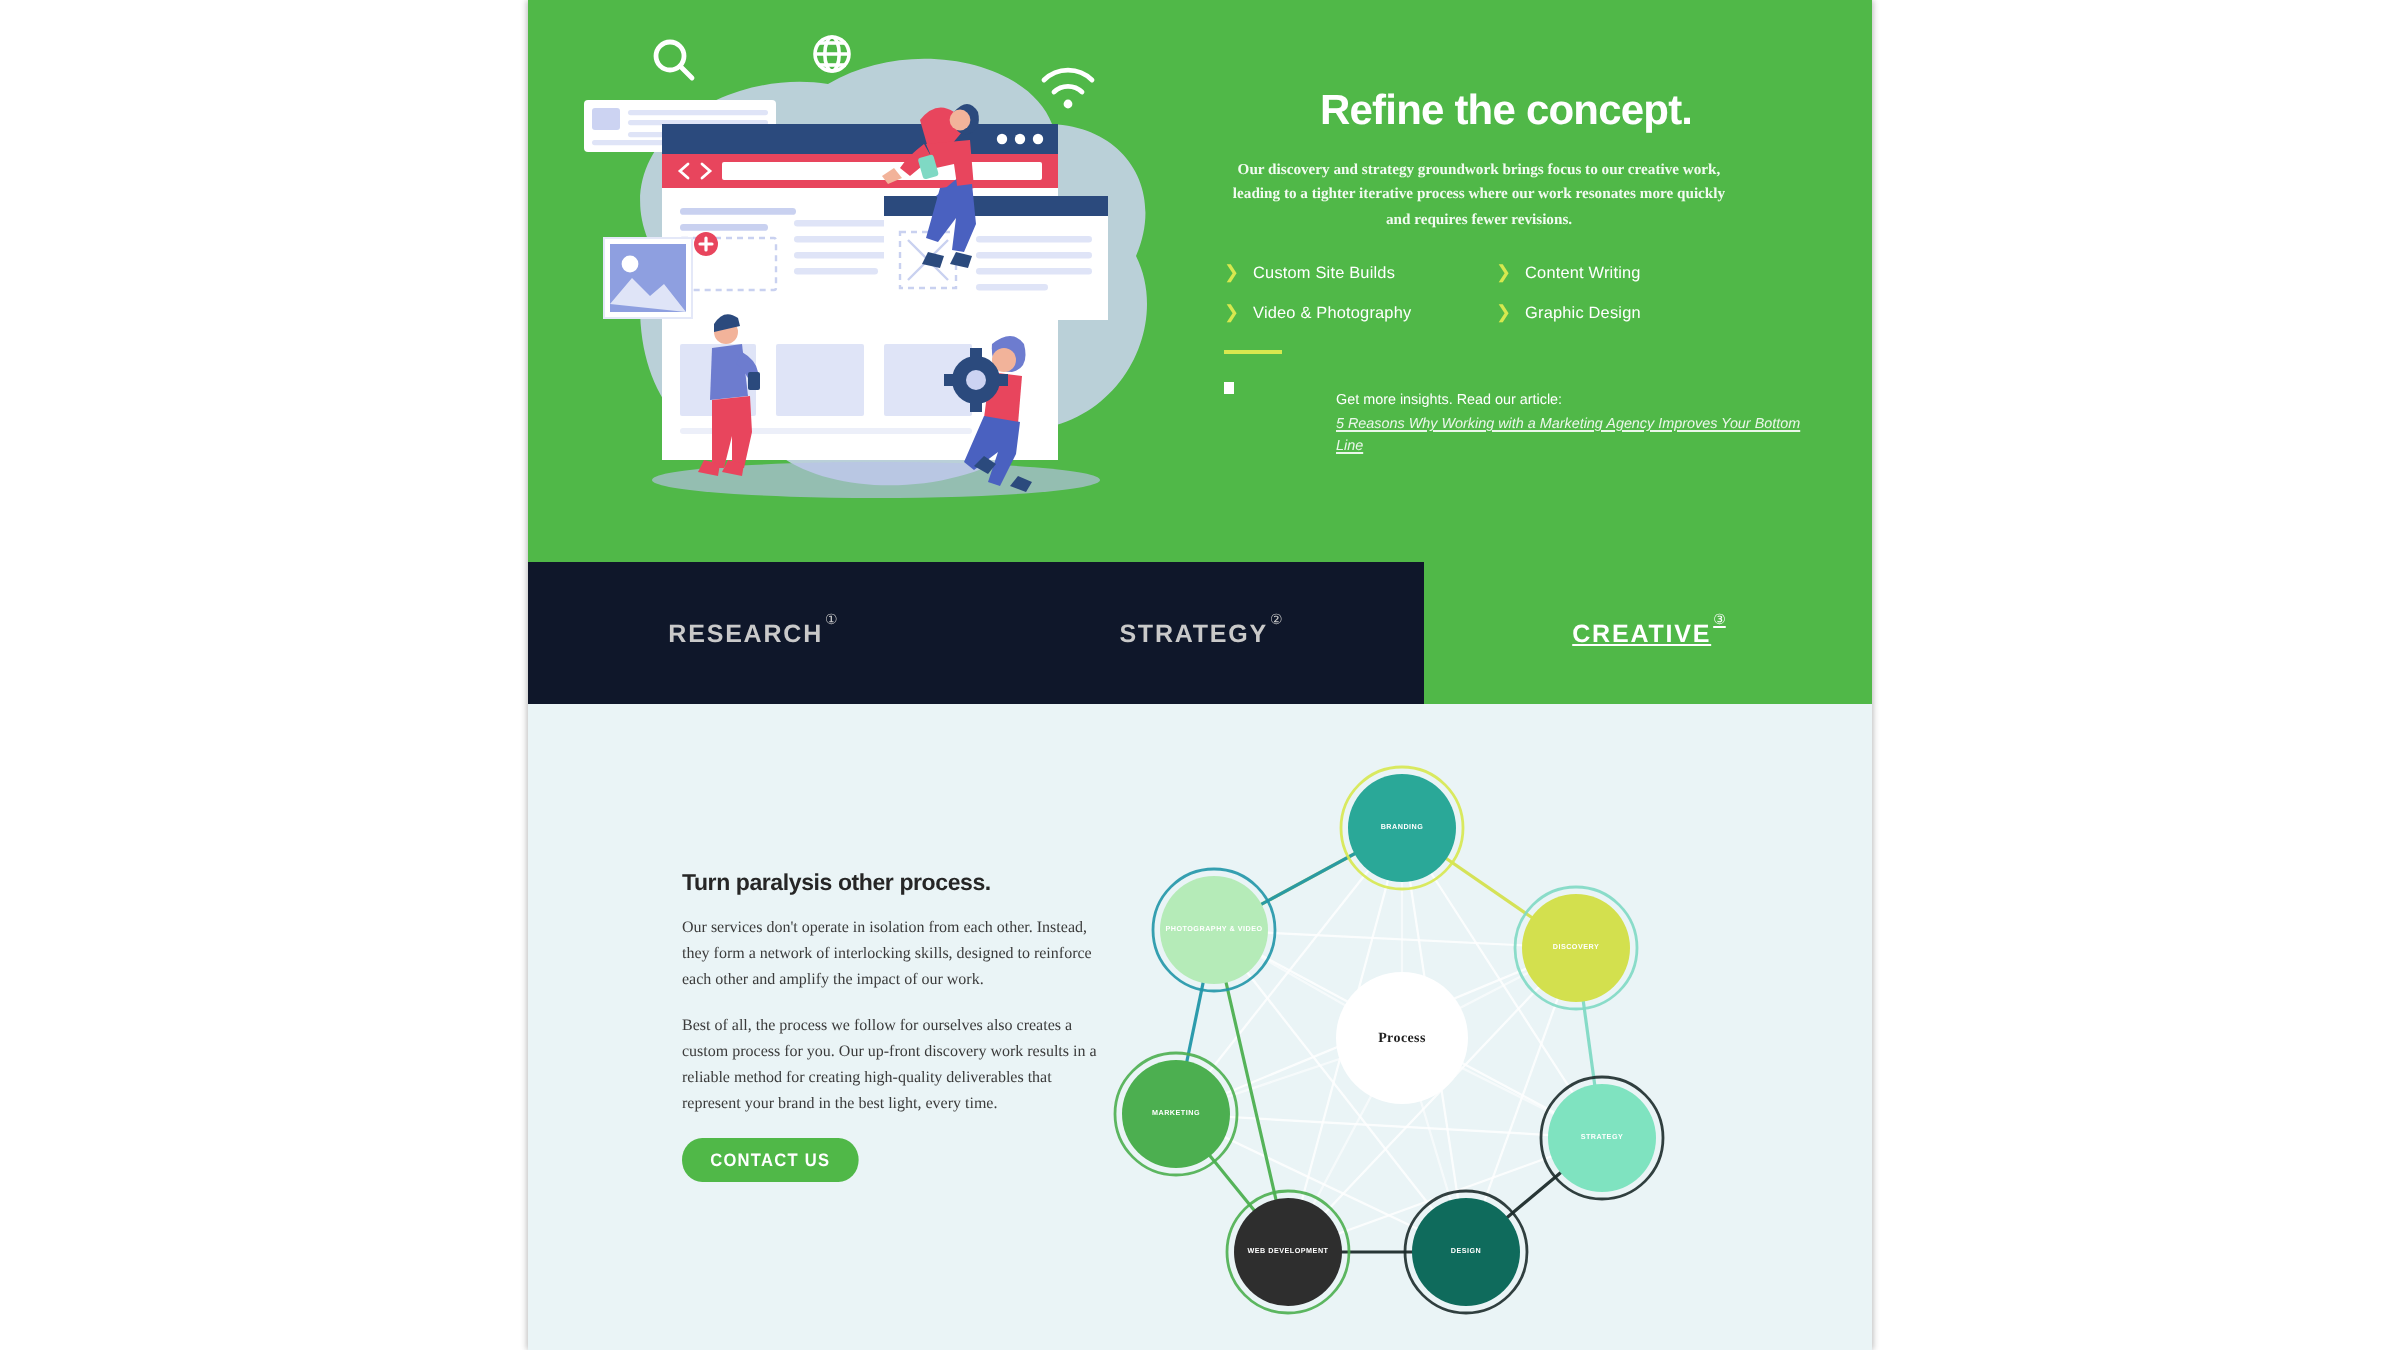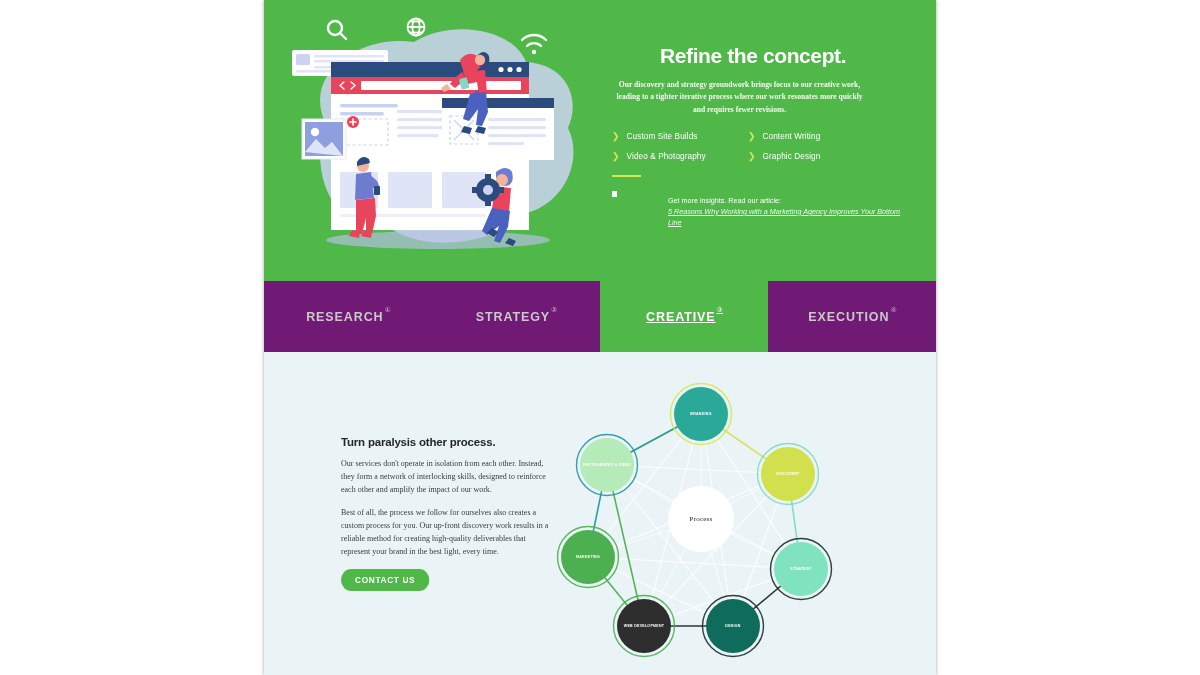--- a/index.html
+++ b/index.html
@@ -46,21 +46,21 @@
   .insight { display: flex; gap: 5px; align-items: flex-start; }
   .insight .sq { width: 5px; height: 6px; background: #fff; flex: none; margin-top: 2px; }
   .insight-txt { width: 245px; margin-left: 46px; }
   .insight-lead { color: #fff; font-size: 7.2px; line-height: 1.45; }
   .insight-link {
     display: block; color: #eaf7ea; font-size: 7.2px; line-height: 1.5;
     font-style: italic; text-decoration: underline; cursor: pointer;
   }
 
   
-  .tabs { display: flex; width: 100%; height: 71px; background: #701a75; }
+  .tabs { display: flex; width: 100%; height: 71px; background: #0f172a; }
   .tab {
     flex: 1; display: flex; align-items: center; justify-content: center;
     position: relative; cursor: pointer;
   }
   .tab .tlabel {
     font-size: 12.5px; font-weight: bold; letter-spacing: .9px;
     color: #c9c9c9;
   }
   .tab .tnum {
     font-size: 7px; color: #c9c9c9; position: relative;
@@ -93,21 +93,21 @@
   }
   .diagram { position: relative; width: 290px; height: 290px; }
   .node-label {
     position: absolute; text-align: center; color: #fff;
     font-size: 3.6px; font-weight: bold; letter-spacing: .25px;
     line-height: 1.35; pointer-events: none; width: 60px;
     transform: translate(-50%, -50%);
   }
   .center-label {
     position: absolute; transform: translate(-50%,-50%);
-    font-family: "Liberation Serif", serif; font-weight: normal;
+    font-family: "Liberation Serif", serif; font-weight: bold;
     font-size: 7px; color: #1f1f1f; letter-spacing: .2px;
   }
 </style>
 </head>
 <body>
 
 <div id="page">
   <div class="column">
 
     <section class="hero">
@@ -280,24 +280,20 @@
         <span class="tlabel">RESEARCH</span>
         <span class="tnum">①</span>
       </div>
       <div class="tab">
         <span class="tlabel">STRATEGY</span>
         <span class="tnum">②</span>
       </div>
       <div class="tab active">
         <span class="tlabel">CREATIVE</span>
         <span class="tnum">③</span>
-      </div>
-      <div class="tab">
-        <span class="tlabel">EXECUTION</span>
-        <span class="tnum">④</span>
       </div>
     </nav>
 
     <section class="process-sec">
       <div class="proc-copy">
         <h2 class="proc-title">Turn paralysis other process.</h2>
         <p class="proc-p">Our services don't operate in isolation from each other. Instead, they form a network of interlocking skills, designed to reinforce each other and amplify the impact of our work.</p>
         <p class="proc-p">Best of all, the process we follow for ourselves also creates a custom process for you. Our up-front discovery work results in a reliable method for creating high-quality deliverables that represent your brand in the best light, every time.</p>
         <div class="cta">CONTACT US</div>
       </div>

